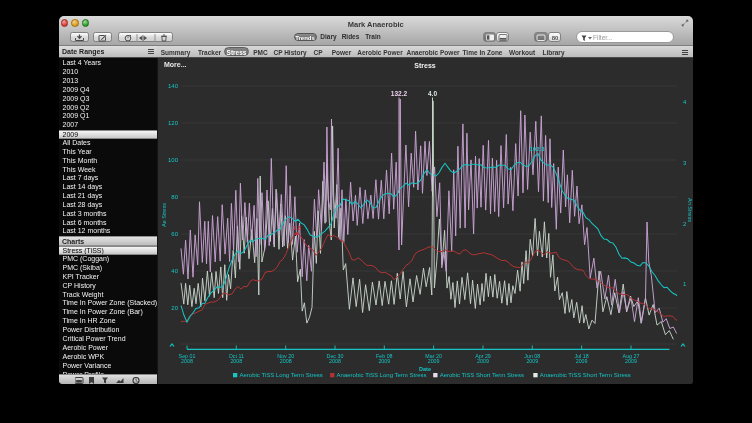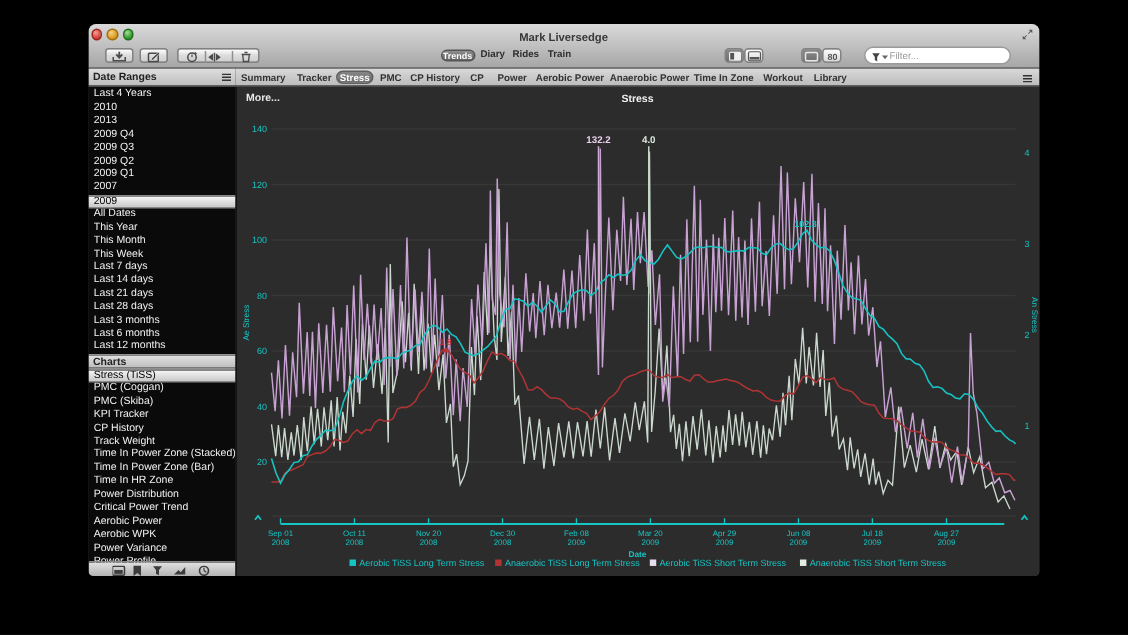--- a/index.html
+++ b/index.html
@@ -53,21 +53,21 @@
   border-radius:0 0 0 3px; }
 #divider { position:absolute; left:98.5px; top:42px; width:1px; height:326px; background:#141414; }
 svg text { font-family:"Liberation Sans", sans-serif; }
 #chart { position:absolute; left:99.5px; top:42px; width:535px; height:326px; background:#2c2c2c; }
 </style></head><body>
 <div id="win">
   <div id="chrome">
     <div class="tl" style="left:2.2px; background:radial-gradient(circle at 35% 30%, #f2a09a, #dd4741 60%, #a82a24); border:0.5px solid #9d2620;"></div>
     <div class="tl" style="left:12.7px; background:radial-gradient(circle at 35% 30%, #f7d08c, #dfa023 60%, #b37a16); border:0.5px solid #9e7011;"></div>
     <div class="tl" style="left:23.2px; background:radial-gradient(circle at 35% 30%, #a8dc9a, #37a433 60%, #1f7a1e); border:0.5px solid #1e6e1d;"></div>
-    <div id="title">Mark Liversedge</div>
+    <div id="title">Mark Anaerobic</div>
     <svg id="fsarr" viewBox="0 0 10 10">
         <path d="M6 1 L9 1 L9 4 L7.8 2.8 L6 4.6 L5.4 4 L7.2 2.2 Z M4 9 L1 9 L1 6 L2.2 7.2 L4 5.4 L4.6 6 L2.8 7.8 Z" fill="#5a5a5a"></path>
       </svg>
 
     <div class="tbtn" style="left:11.5px; width:18.5px;">
         <svg width="17" height="8" viewBox="0 0 17 8">
           <path d="M8.5 0.5 L8.5 3.5 M6.5 2.2 L8.5 4.4 L10.5 2.2" stroke="#4a4a4a" stroke-width="1.2" fill="none"></path>
           <path d="M4.5 4 L4.5 6.5 L12.5 6.5 L12.5 4" stroke="#4a4a4a" stroke-width="1" fill="none"></path>
         </svg>
       </div>

